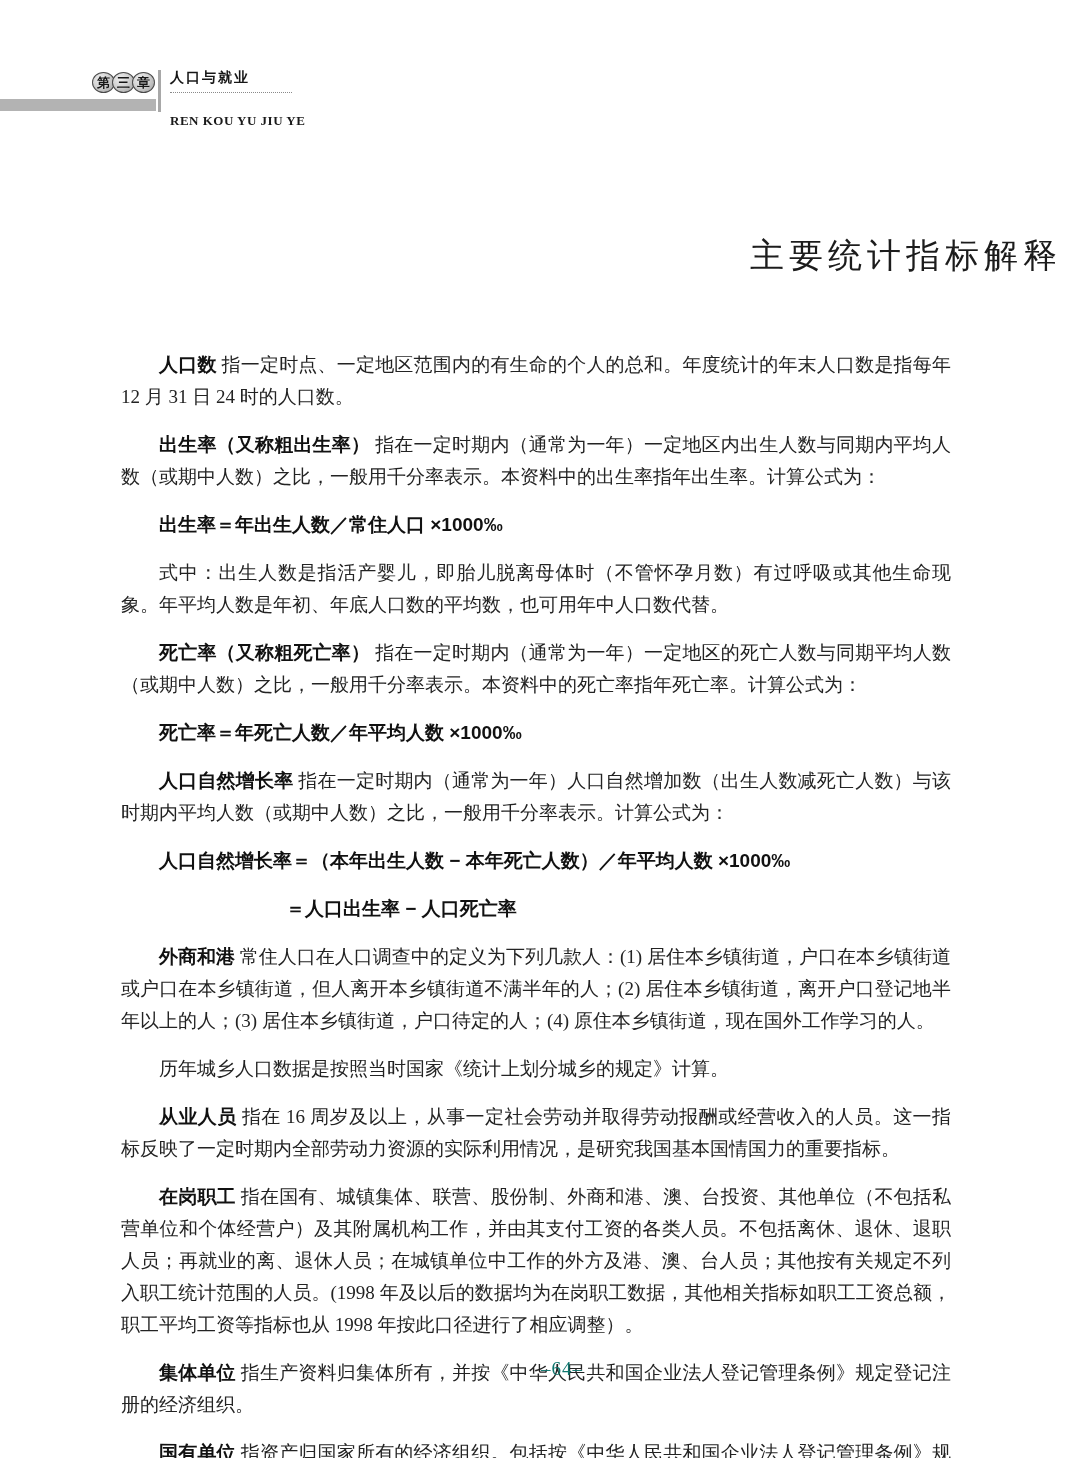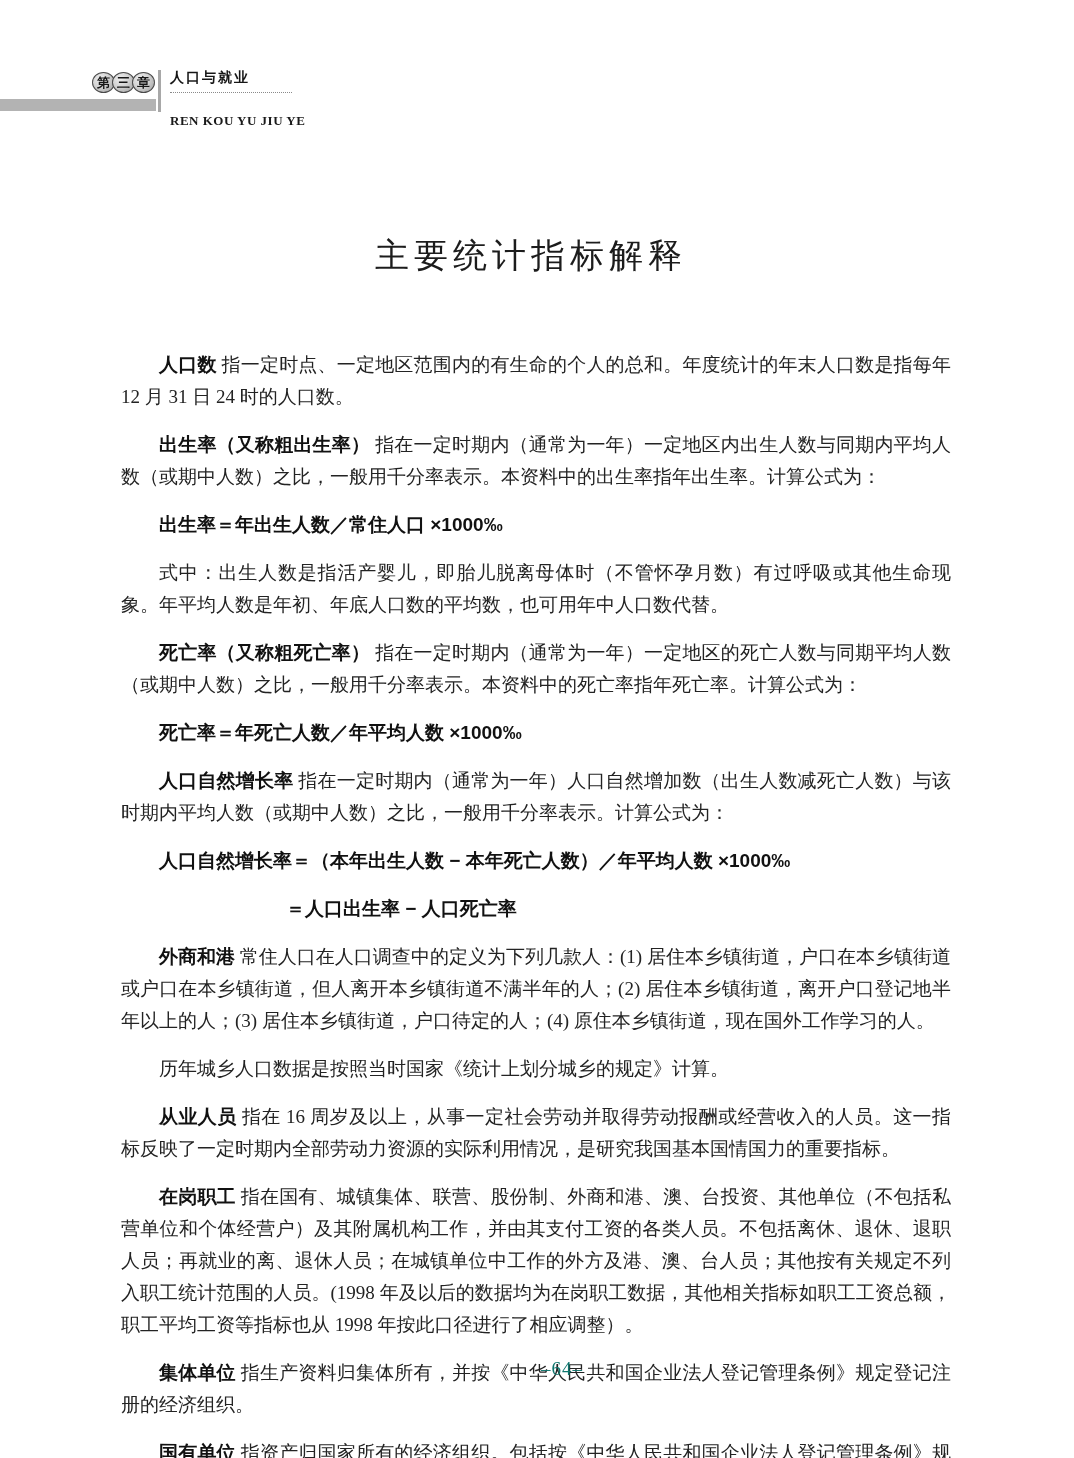--- a/index.html
+++ b/index.html
@@ -52,21 +52,21 @@
   .chapter-pinyin {
     margin-top: 20px;
     font-family: "Liberation Serif", serif;
     font-weight: bold; font-size: 13px;
     letter-spacing: 0.5px; color: #1a1a1a;
   }
 
   
   .doc-title {
     position: absolute; top: 233px; left: 0;
-    width: 1062px; text-align: center;
+    width: 1062px; text-align: right;
     font-family: "Liberation Sans", sans-serif;
     font-weight: 500; font-size: 34px;
     letter-spacing: 5px; color: #1c1c1c;
   }
 
   
   .content {
     position: absolute; top: 333px; left: 105px;
     width: 862px;
     font-size: 19px; line-height: 32px;

